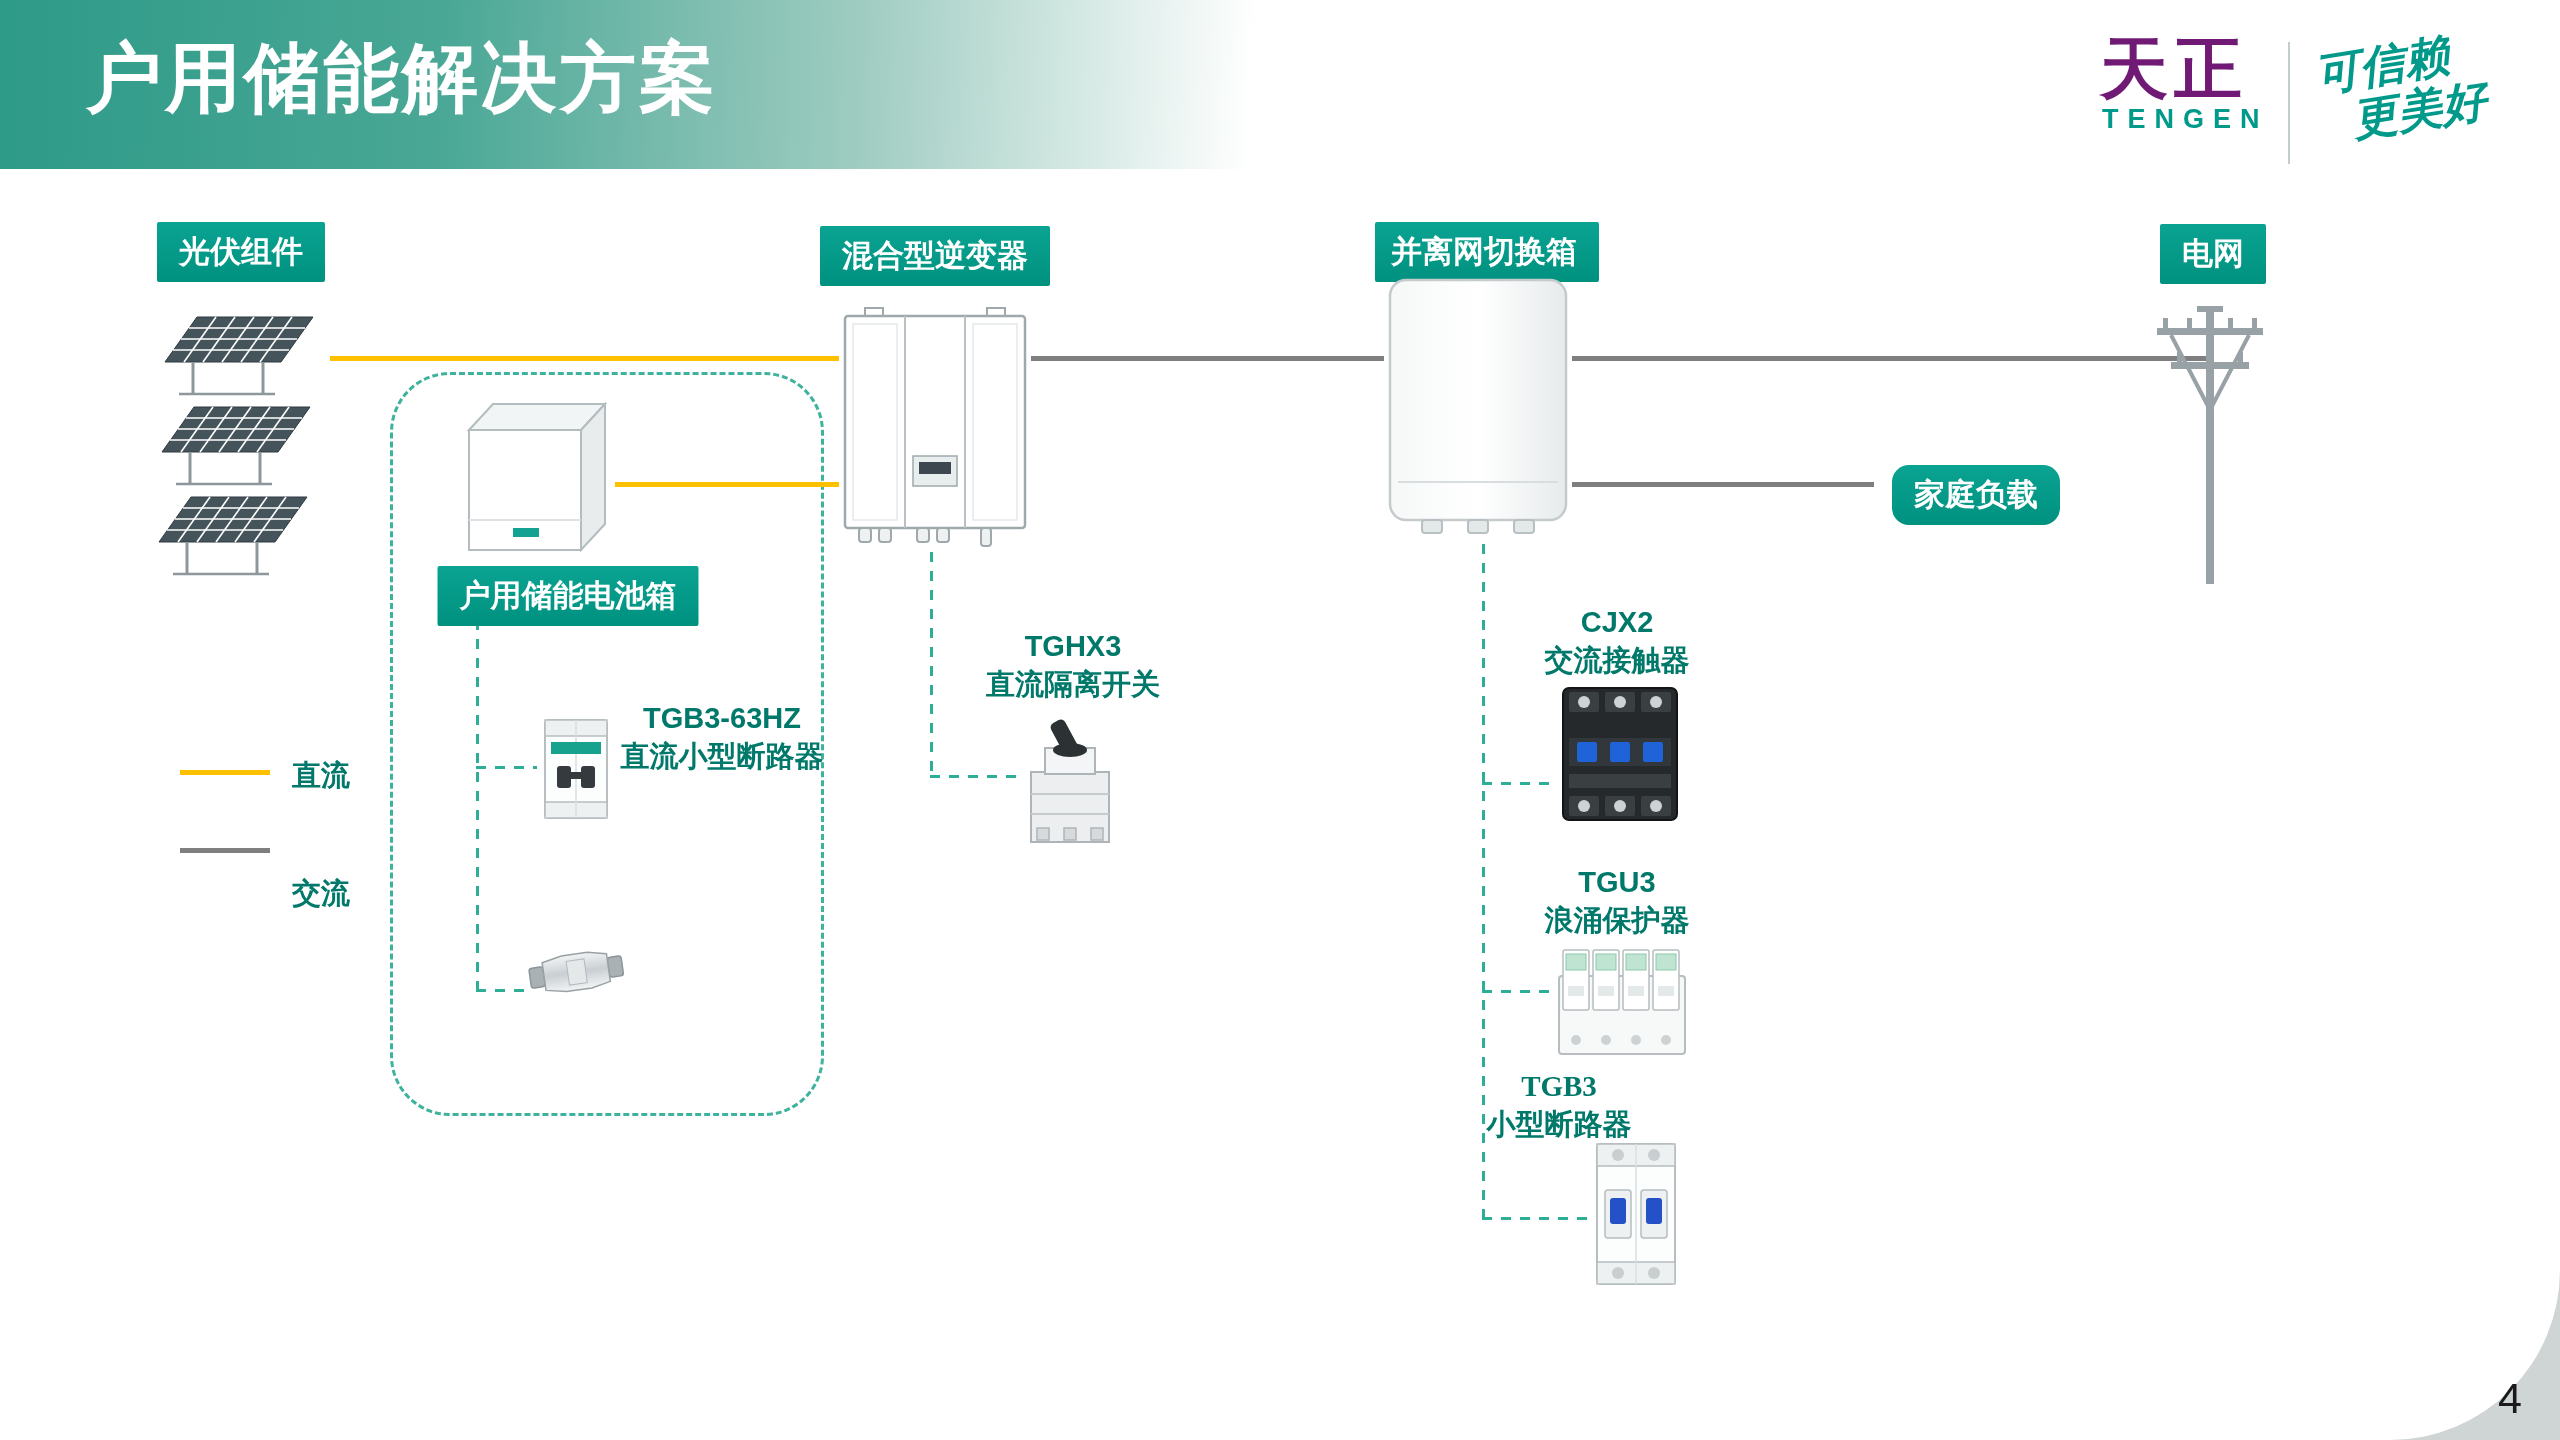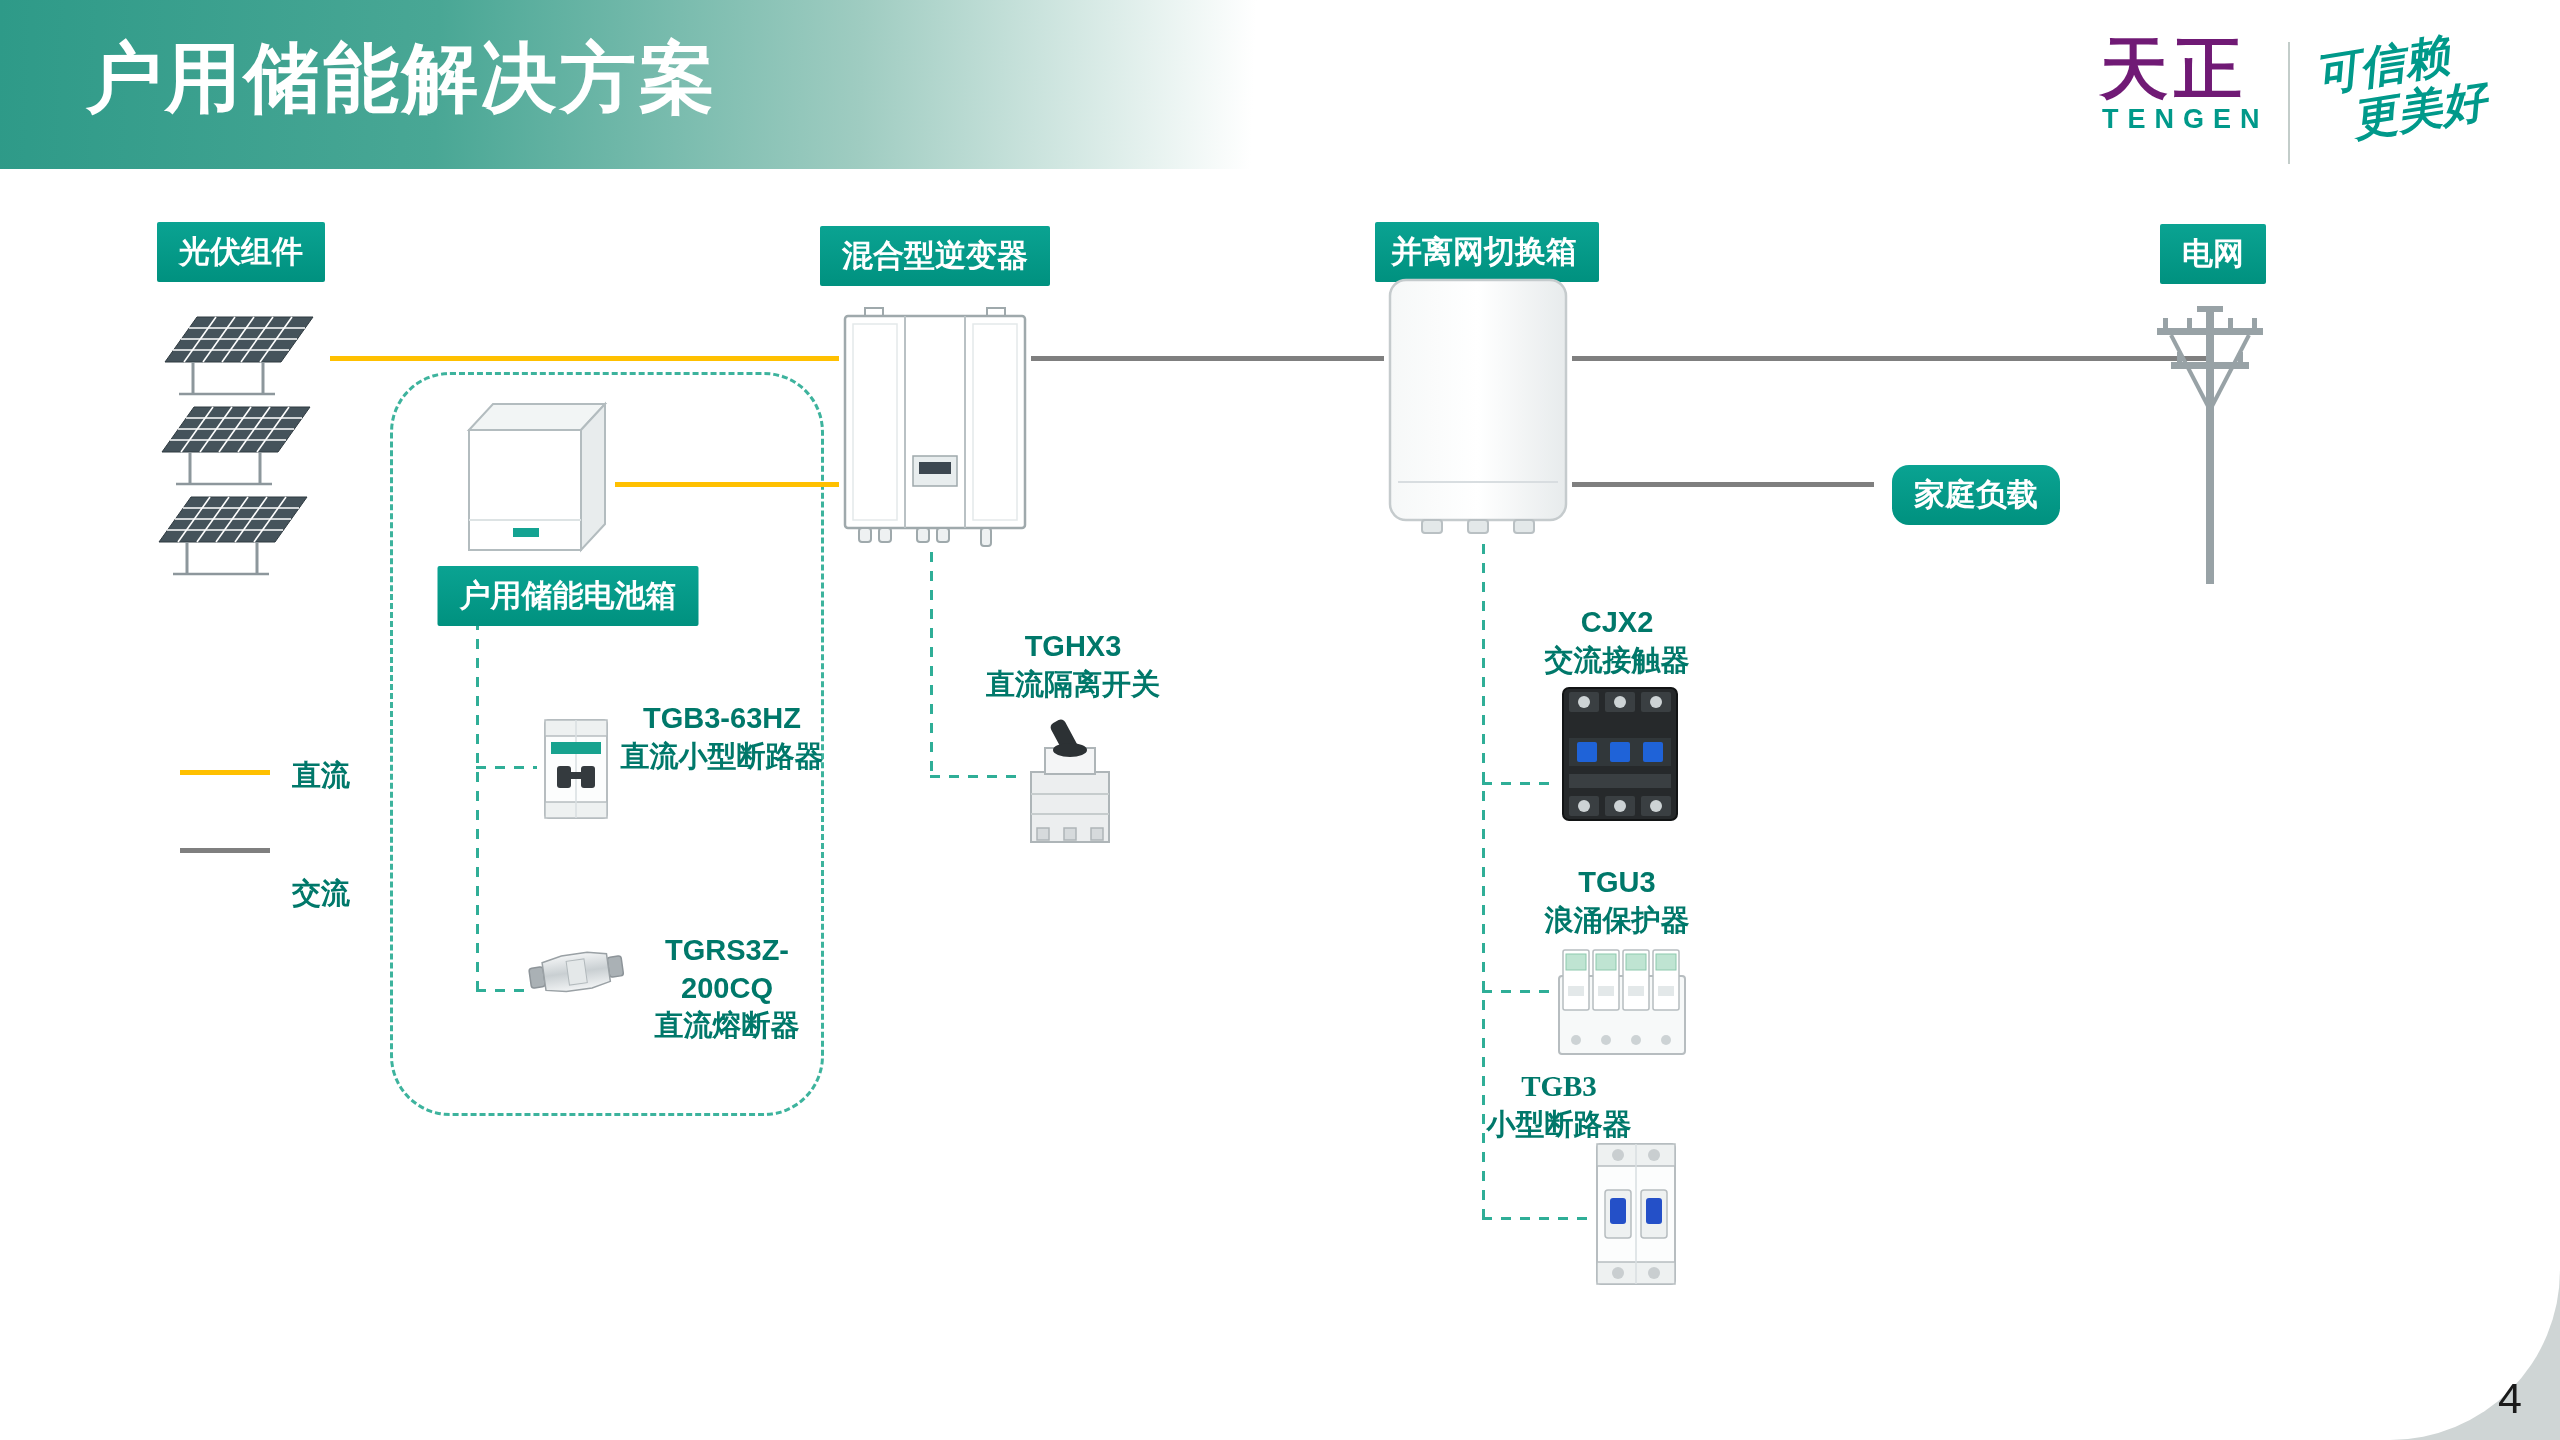--- a/index.html
+++ b/index.html
@@ -355,25 +355,20 @@
   </div>
 
   <div class="comp-label" style="left:1073px;top:628px;">
     <div>TGHX3</div>
     <div>直流隔离开关</div>
   </div>
   <div class="comp-label" style="left:722px;top:700px;">
     <div>TGB3-63HZ</div>
     <div>直流小型断路器</div>
   </div>
-  <div class="comp-label" style="left:727px;top:932px;">
-    <div>TGRS3Z-</div>
-    <div>200CQ</div>
-    <div>直流熔断器</div>
-  </div>
   <div class="comp-label" style="left:1617px;top:604px;">
     <div>CJX2</div>
     <div>交流接触器</div>
   </div>
   <div class="comp-label" style="left:1617px;top:864px;">
     <div>TGU3</div>
     <div>浪涌保护器</div>
   </div>
   <div class="comp-label" style="left:1559px;top:1068px;font-family:Liberation Serif, serif;">
     <div>TGB3</div>

